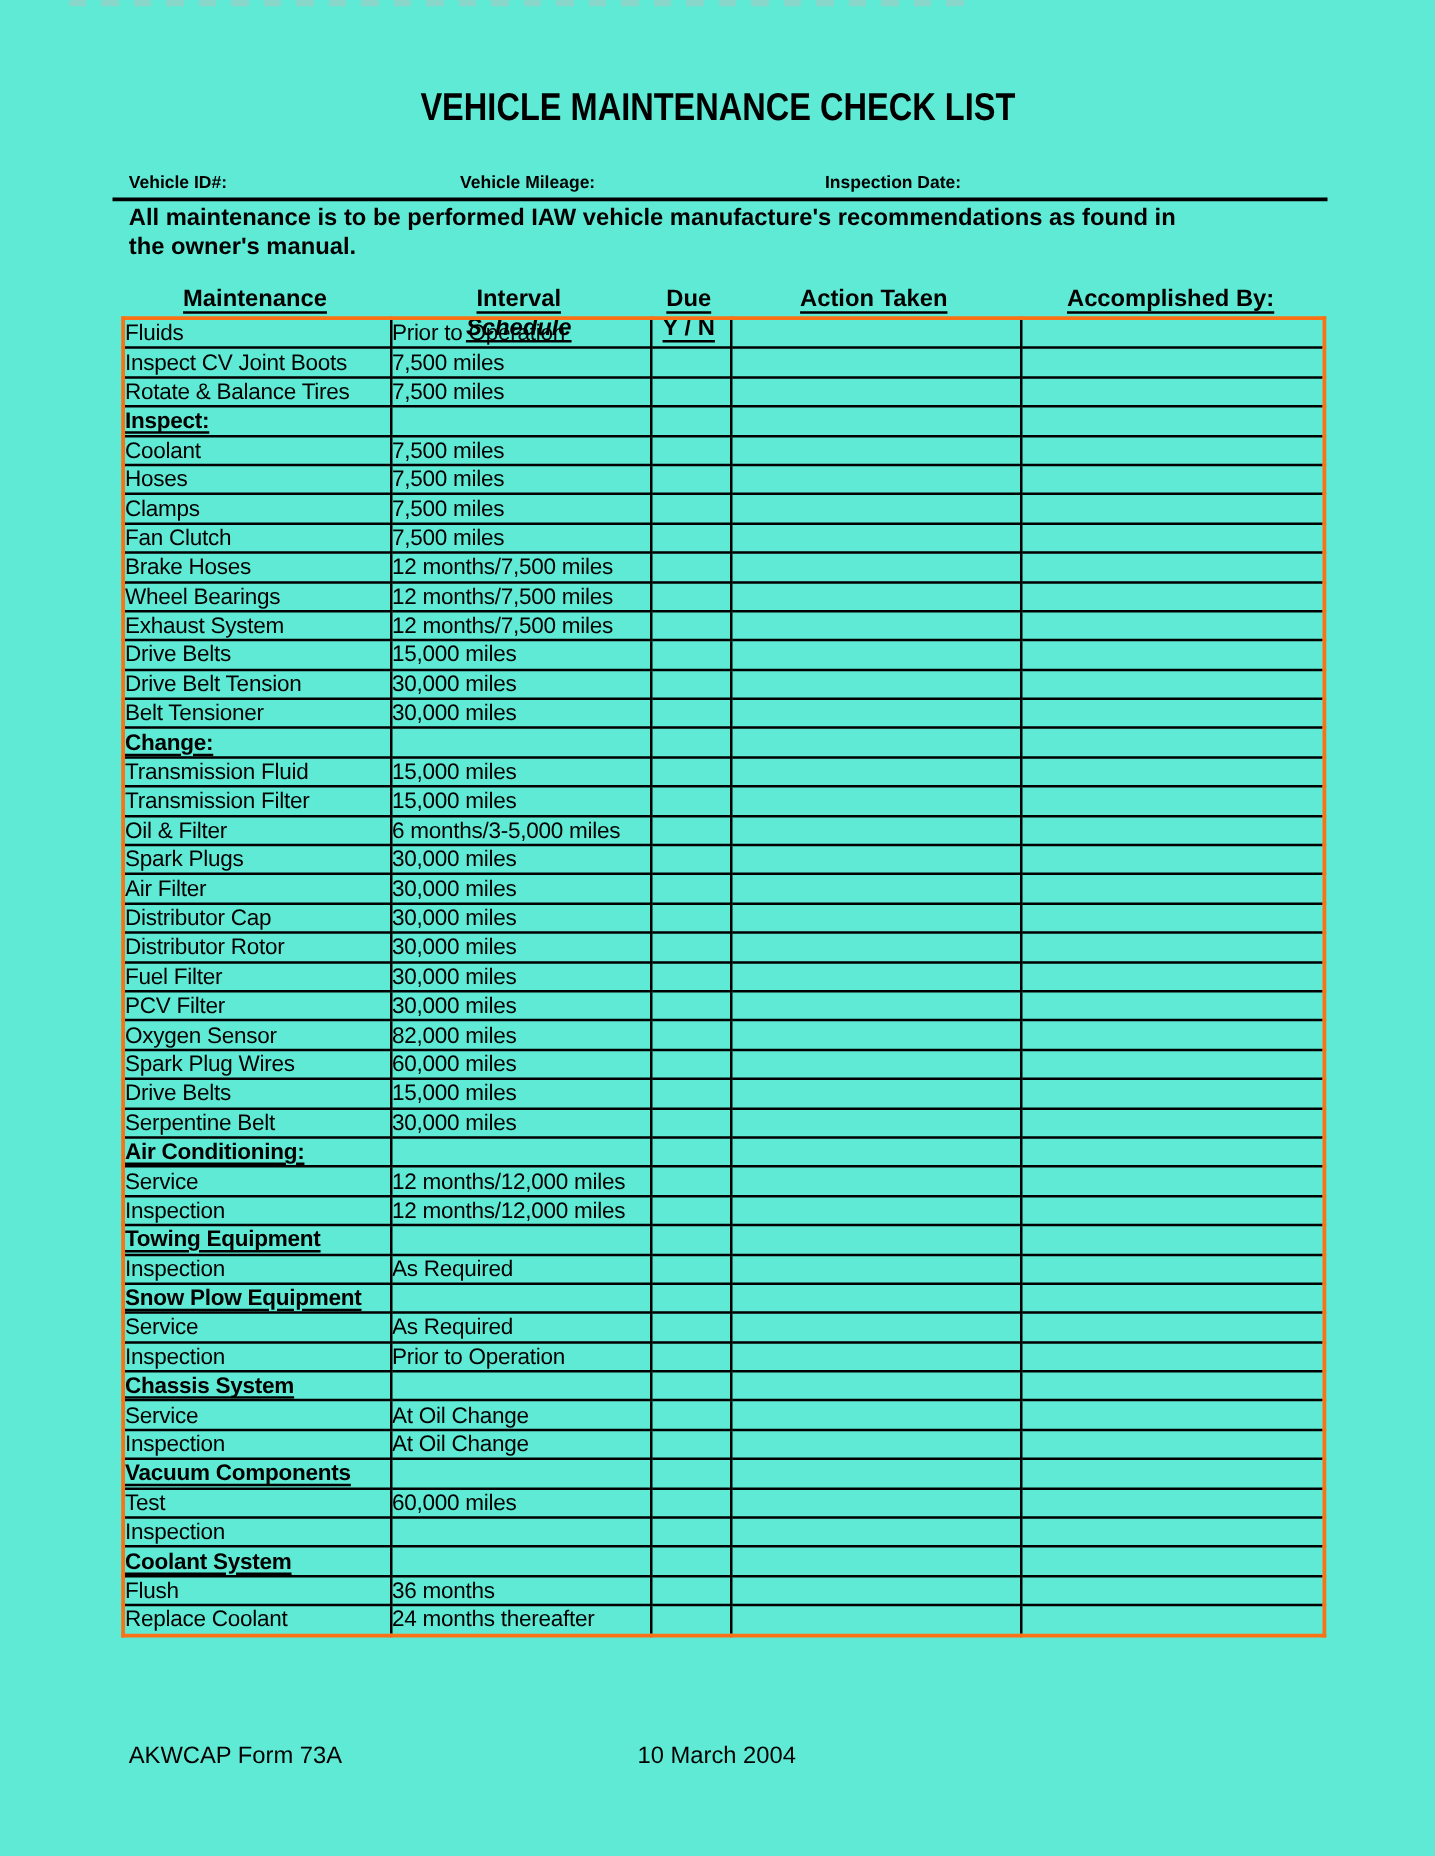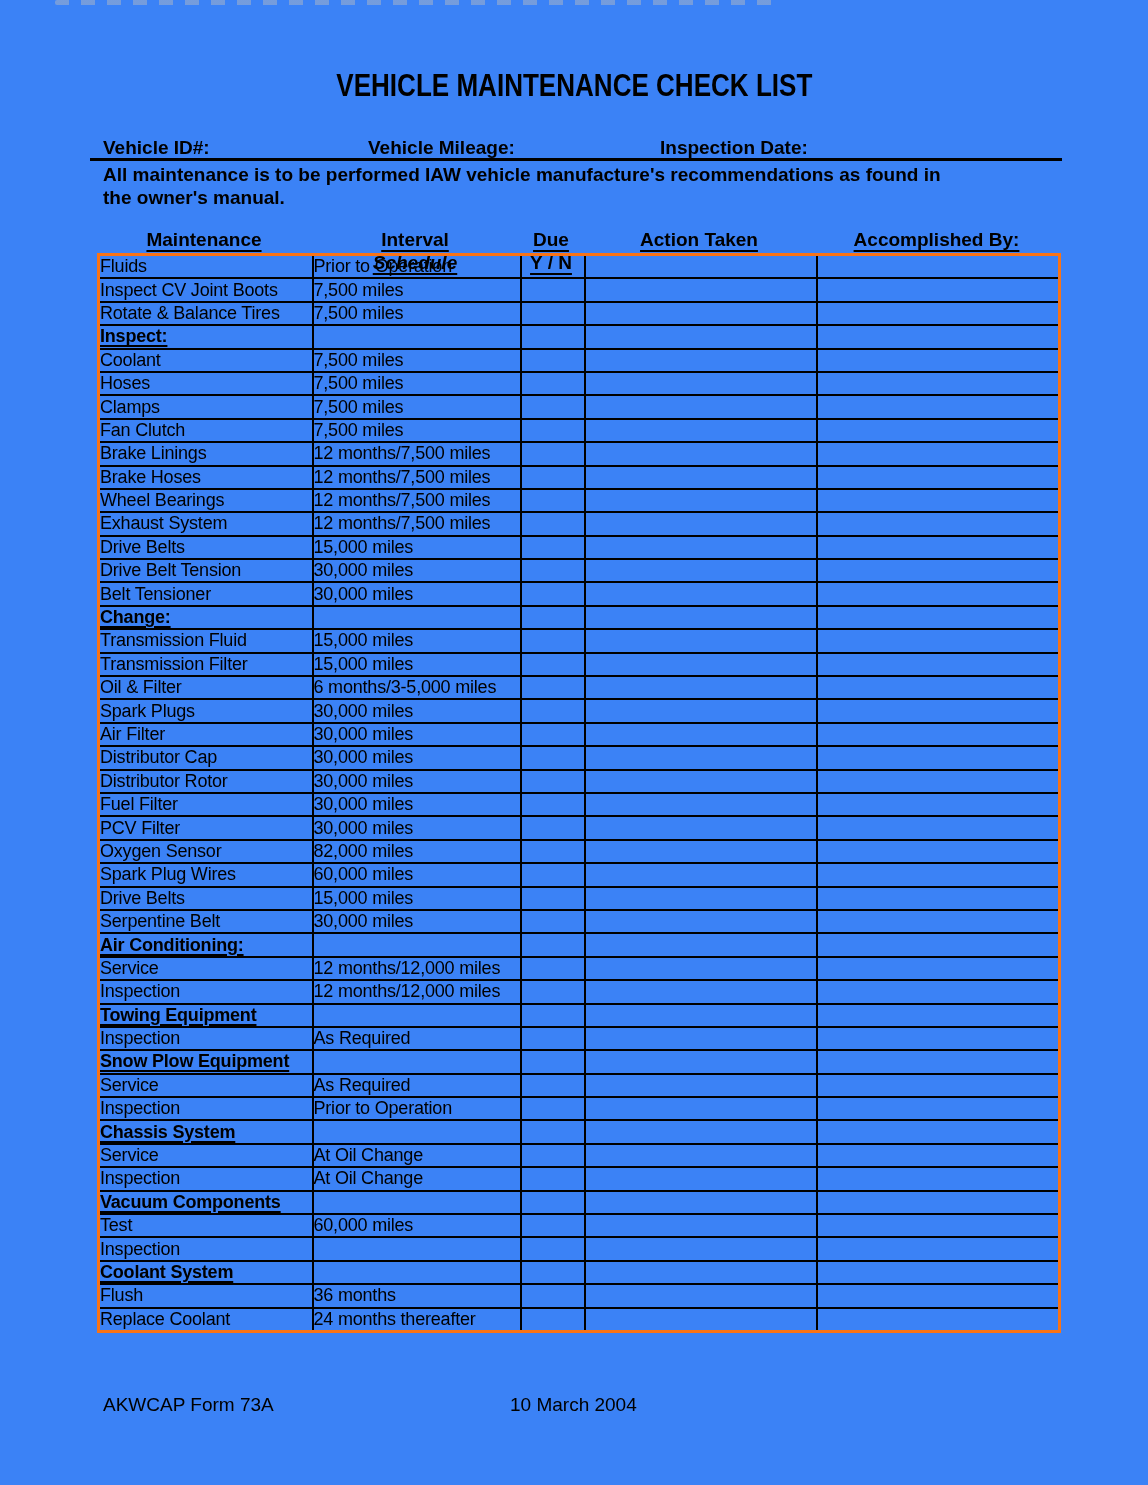--- a/index.html
+++ b/index.html
@@ -1,33 +1,33 @@
 <!DOCTYPE html>
 <html><head>
 <meta charset="utf-8">
 <style>
   html,body { margin:0; padding:0; background:#e8e8e8; }
   .page {
     position:relative; width:1148px; height:1485px; margin:0 auto;
-    background:#3b82f6; color:#000;
+    background:#5eead4; color:#000;
     font-family:"Liberation Sans", sans-serif;
     overflow:hidden;
   }
   .scan-noise {
     position:absolute; top:0; left:55px; width:720px; height:5px;
     background:repeating-linear-gradient(90deg,#bdbdbd 0 14px, transparent 14px 26px);
     opacity:.45; border-radius:2px;
   }
   .title-wrap { position:absolute; top:68px; left:0; width:100%; text-align:center; }
   .title {
     display:inline-block; font-size:31px; font-weight:bold;
     transform:scaleX(.84); transform-origin:center; white-space:nowrap;
   }
   .abs { position:absolute; white-space:nowrap; }
-  .info-label { top:137px; font-weight:bold; font-size:19px; }
+  .info-label { top:137px; font-weight:bold; font-size:14px; }
   .info-underline {
     position:absolute; top:158px; left:90px; width:972px; height:3px; background:#000;
   }
   .instructions { font-weight:bold; font-size:19px; left:103px; }
   .col-head {
     position:absolute; top:209px; text-align:center; font-weight:bold; font-size:19px;
     text-decoration:underline; text-decoration-thickness:2px; text-underline-offset:4px;margin-top:20px;
   }
   .col-head.line2 { top:232px; }
   table.check {
@@ -135,27 +135,20 @@
           <td></td>
         </tr>
         <tr>
           <td class="m-item">Fan Clutch</td>
           <td class="interval">7,500 miles</td>
           <td></td>
           <td></td>
           <td></td>
         </tr>
         <tr>
-          <td class="m-item">Brake Linings</td>
-          <td class="interval">12 months/7,500 miles</td>
-          <td></td>
-          <td></td>
-          <td></td>
-        </tr>
-        <tr>
           <td class="m-item">Brake Hoses</td>
           <td class="interval">12 months/7,500 miles</td>
           <td></td>
           <td></td>
           <td></td>
         </tr>
         <tr>
           <td class="m-item">Wheel Bearings</td>
           <td class="interval">12 months/7,500 miles</td>
           <td></td>

